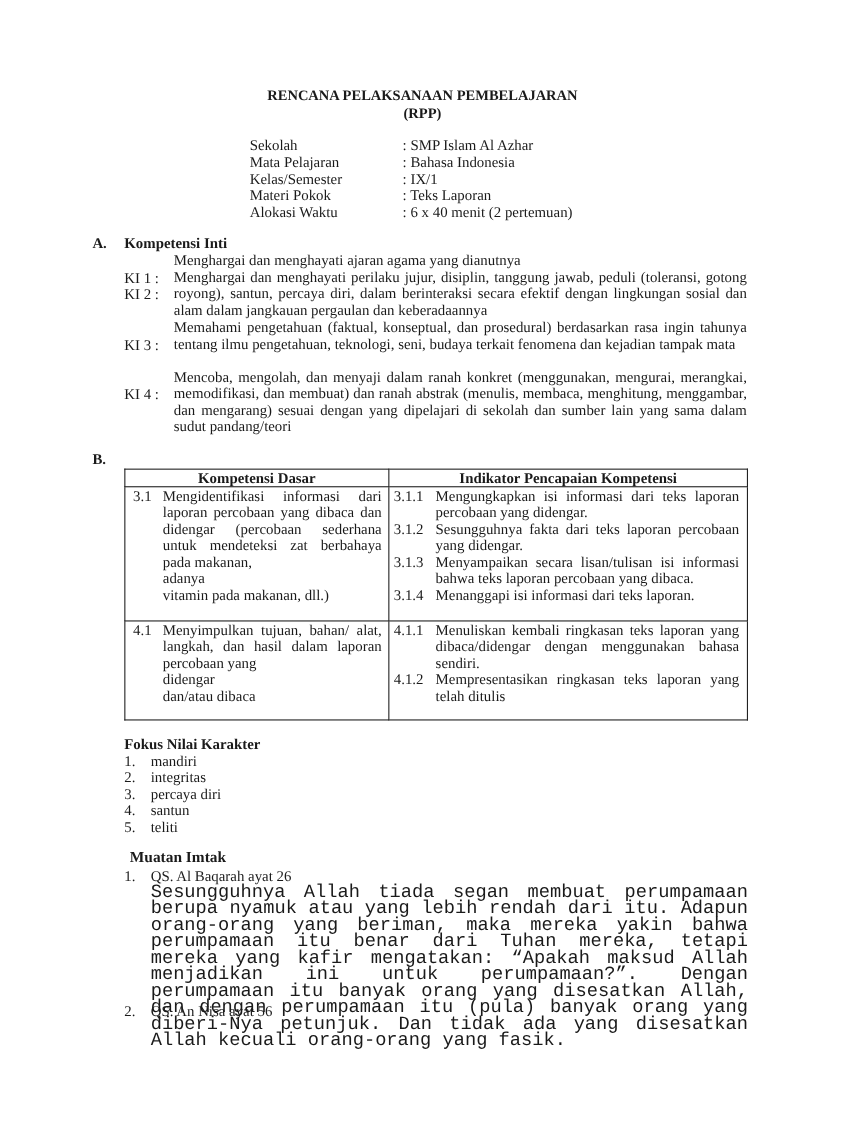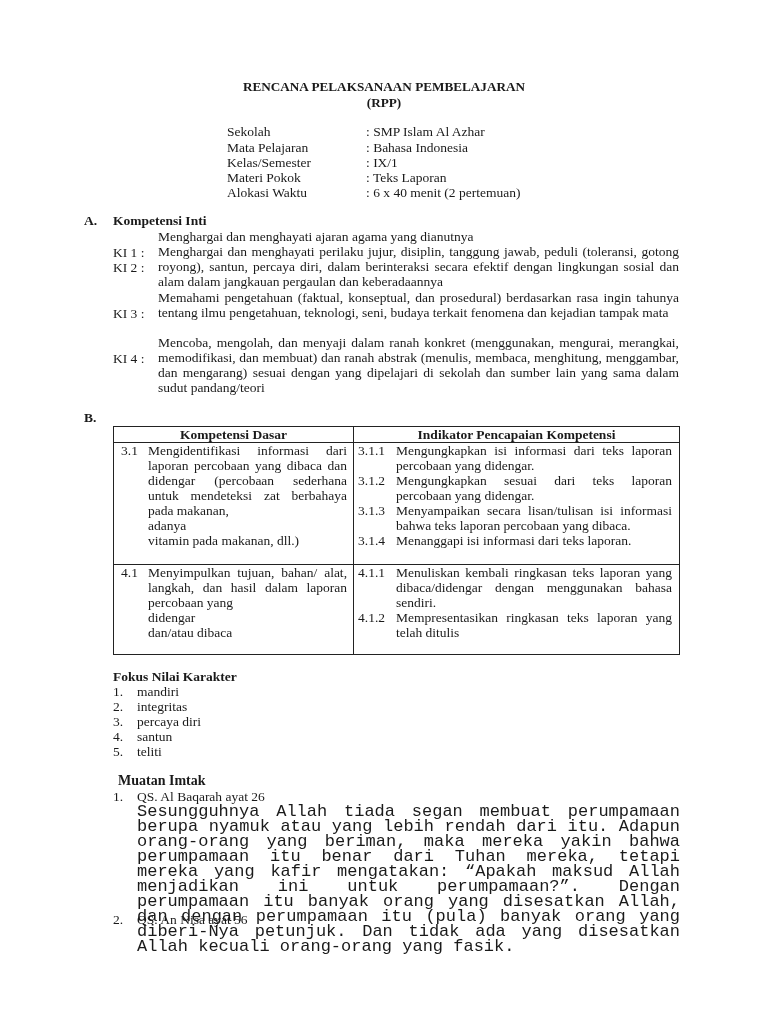--- a/index.html
+++ b/index.html
@@ -112,21 +112,21 @@
             <div>vitamin pada makanan, dll.)</div>
           </div>
         </td>
         <td>
           <div class="item2">
             <span class="num">3.1.1</span>
             <div>Mengungkapkan isi informasi dari teks laporan percobaan yang didengar.</div>
           </div>
           <div class="item2">
             <span class="num">3.1.2</span>
-            <div>Mengungkapkan sesuai dari teks laporan percobaan yang didengar.</div>
+            <div>Sesungguhnya fakta dari teks laporan percobaan yang didengar.</div>
           </div>
           <div class="item2">
             <span class="num">3.1.3</span>
             <div>Menyampaikan secara lisan/tulisan isi informasi bahwa teks laporan percobaan yang dibaca.</div>
           </div>
           <div class="item2">
             <span class="num">3.1.4</span>
             <div>Menanggapi isi informasi dari teks laporan.</div>
           </div>
         </td>

